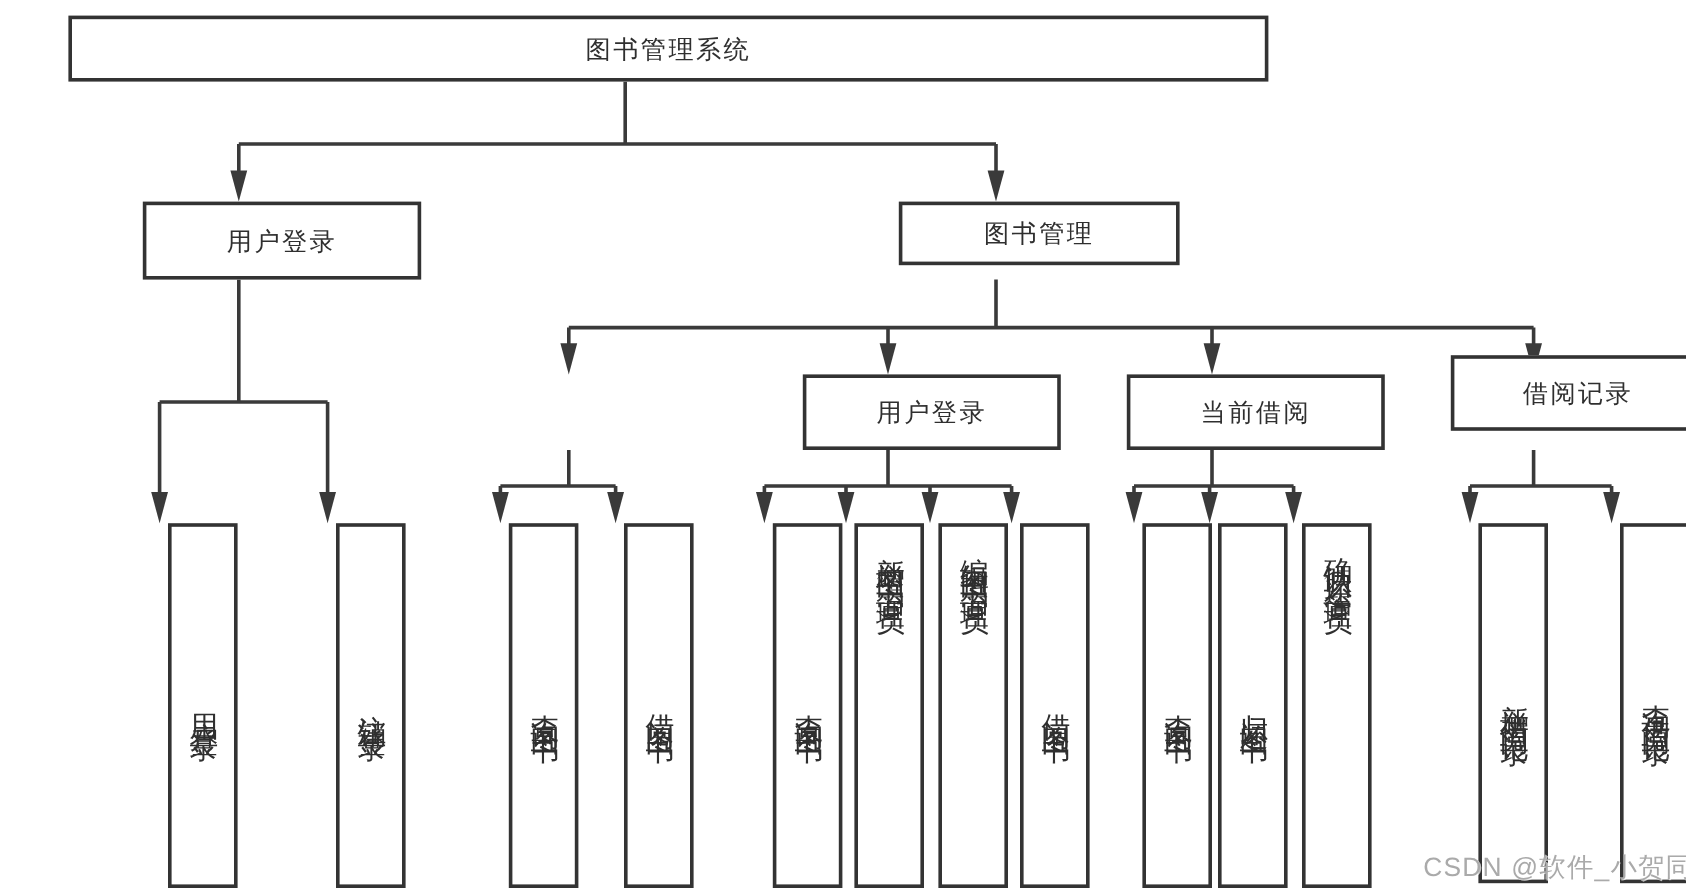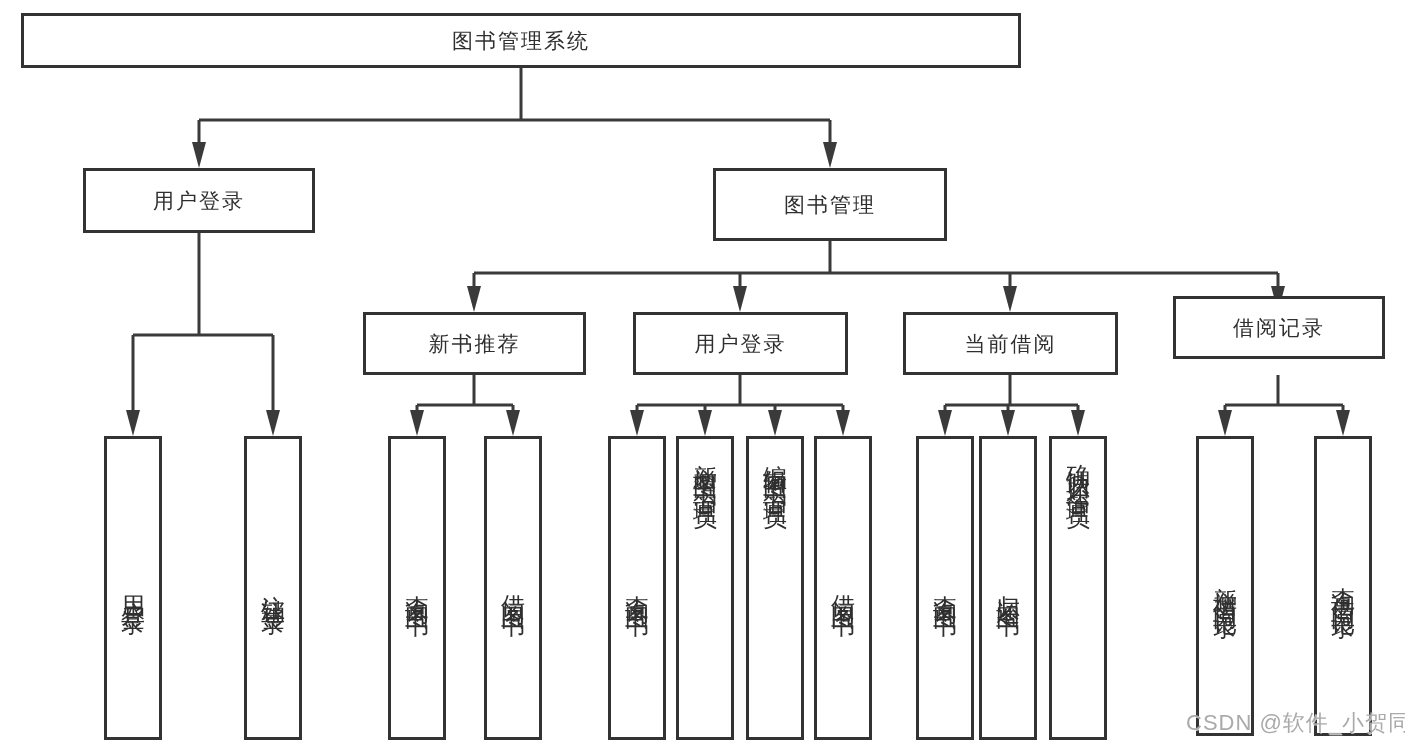--- a/index.html
+++ b/index.html
@@ -3,21 +3,21 @@
 <meta charset="utf-8">
 <style>
   html,body{margin:0;padding:0;background:#ffffff;}
   .canvas{
     position:relative;width:1405px;height:747px;background:#ffffff;
     font-family:"Liberation Sans",sans-serif;color:#2f2f2f;overflow:hidden;
   }
   .connectors{position:absolute;left:0;top:0;width:1405px;height:747px;}
   .box{
     position:absolute;box-sizing:border-box;border:3px solid #333333;background:#ffffff;
-    display:flex;align-items:center;justify-content:center;
+    display:flex;align-items:center;justify-content:center;margin-left:36px;
   }
   .hbox span{font-size:21px;letter-spacing:2px;white-space:nowrap;}
   .vbox span{
     writing-mode:vertical-rl;text-orientation:mixed;
     font-size:24px;line-height:1;letter-spacing:6px;
   }
   .vbox.top{align-items:flex-start;padding-top:6px;}
   .watermark{
     position:absolute;left:1186px;top:708px;z-index:5;
     font-size:22px;letter-spacing:1px;color:#aaaaaa;white-space:nowrap;
@@ -76,27 +76,24 @@
     </g>
   </svg>
 
   <div class="box hbox" style="left:21px;top:13px;width:1000px;height:55px;">
     <span>图书管理系统</span>
   </div>
 
   <div class="box hbox" style="left:83px;top:168px;width:232px;height:65px;">
     <span>用户登录</span>
   </div>
-  <div class="box hbox" style="left:713px;top:168px;width:234px;height:73px;">
+  <div class="box hbox" style="left:713px;top:168px;width:234px;height:53px;">
     <span>图书管理</span>
   </div>
 
-  <div class="box hbox" style="left:363px;top:312px;width:223px;height:63px;">
-    <span>新书推荐</span>
-  </div>
   <div class="box hbox" style="left:633px;top:312px;width:215px;height:63px;">
     <span>用户登录</span>
   </div>
   <div class="box hbox" style="left:903px;top:312px;width:215px;height:63px;">
     <span>当前借阅</span>
   </div>
   <div class="box hbox" style="left:1173px;top:296px;width:212px;height:63px;">
     <span>借阅记录</span>
   </div>
 

